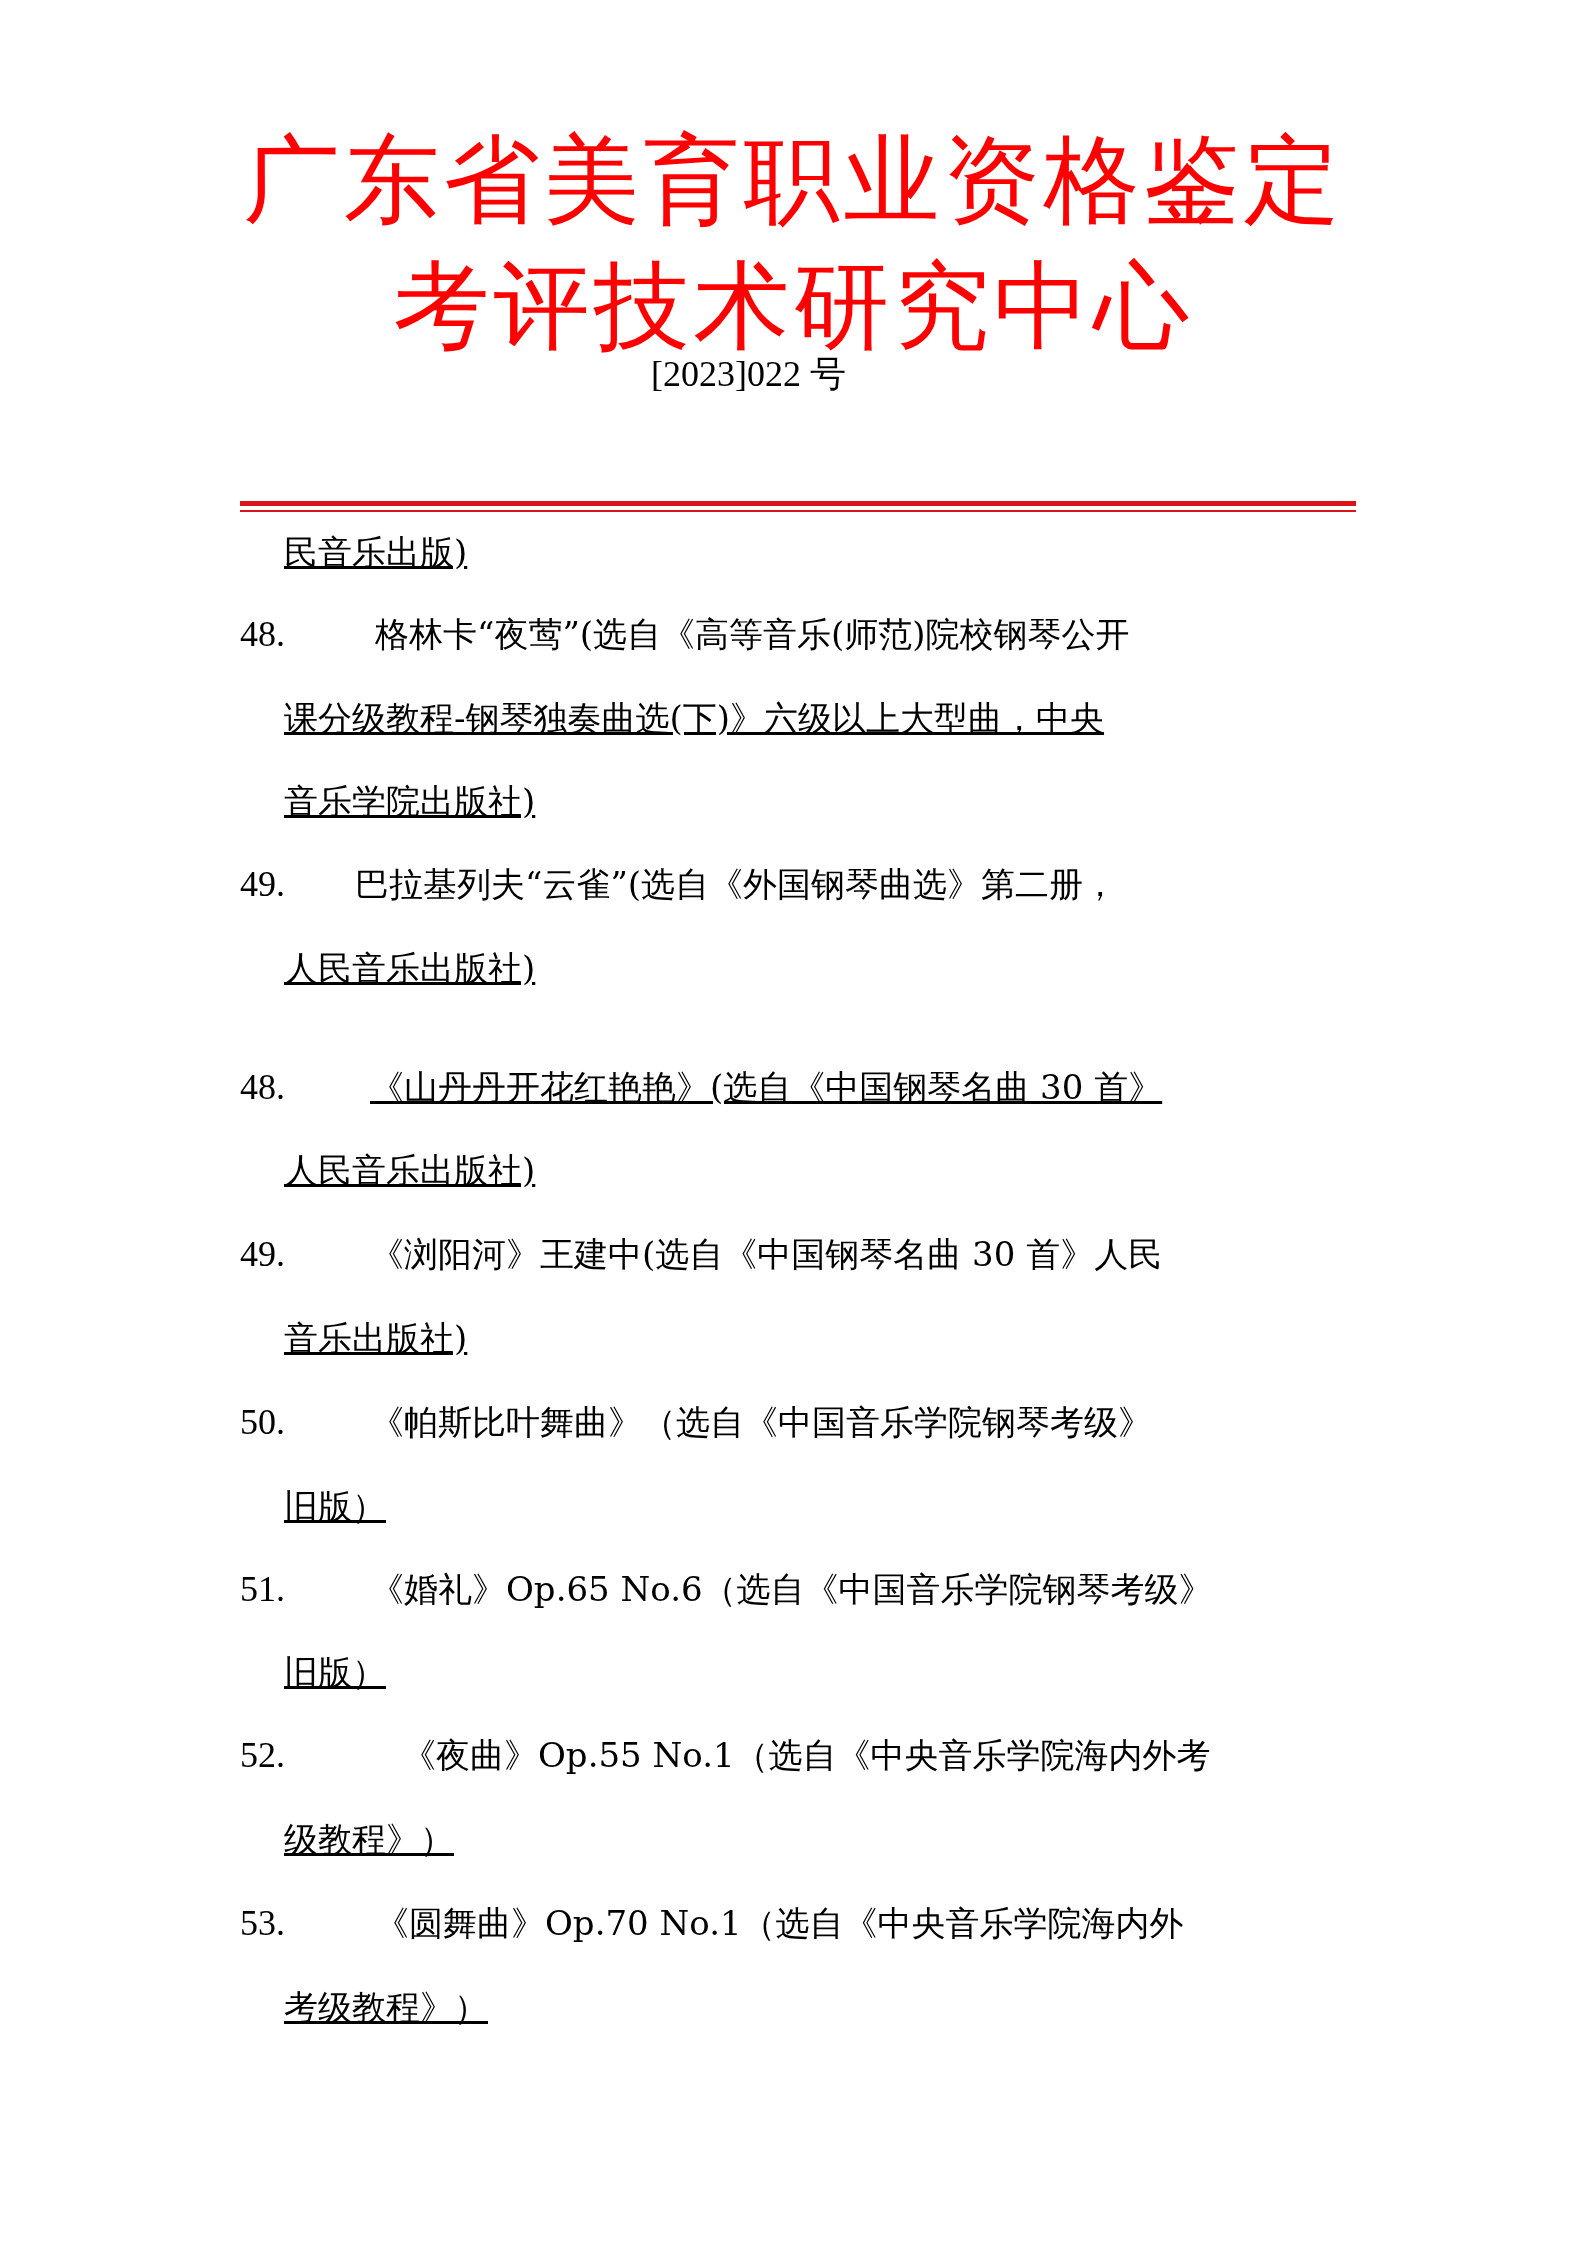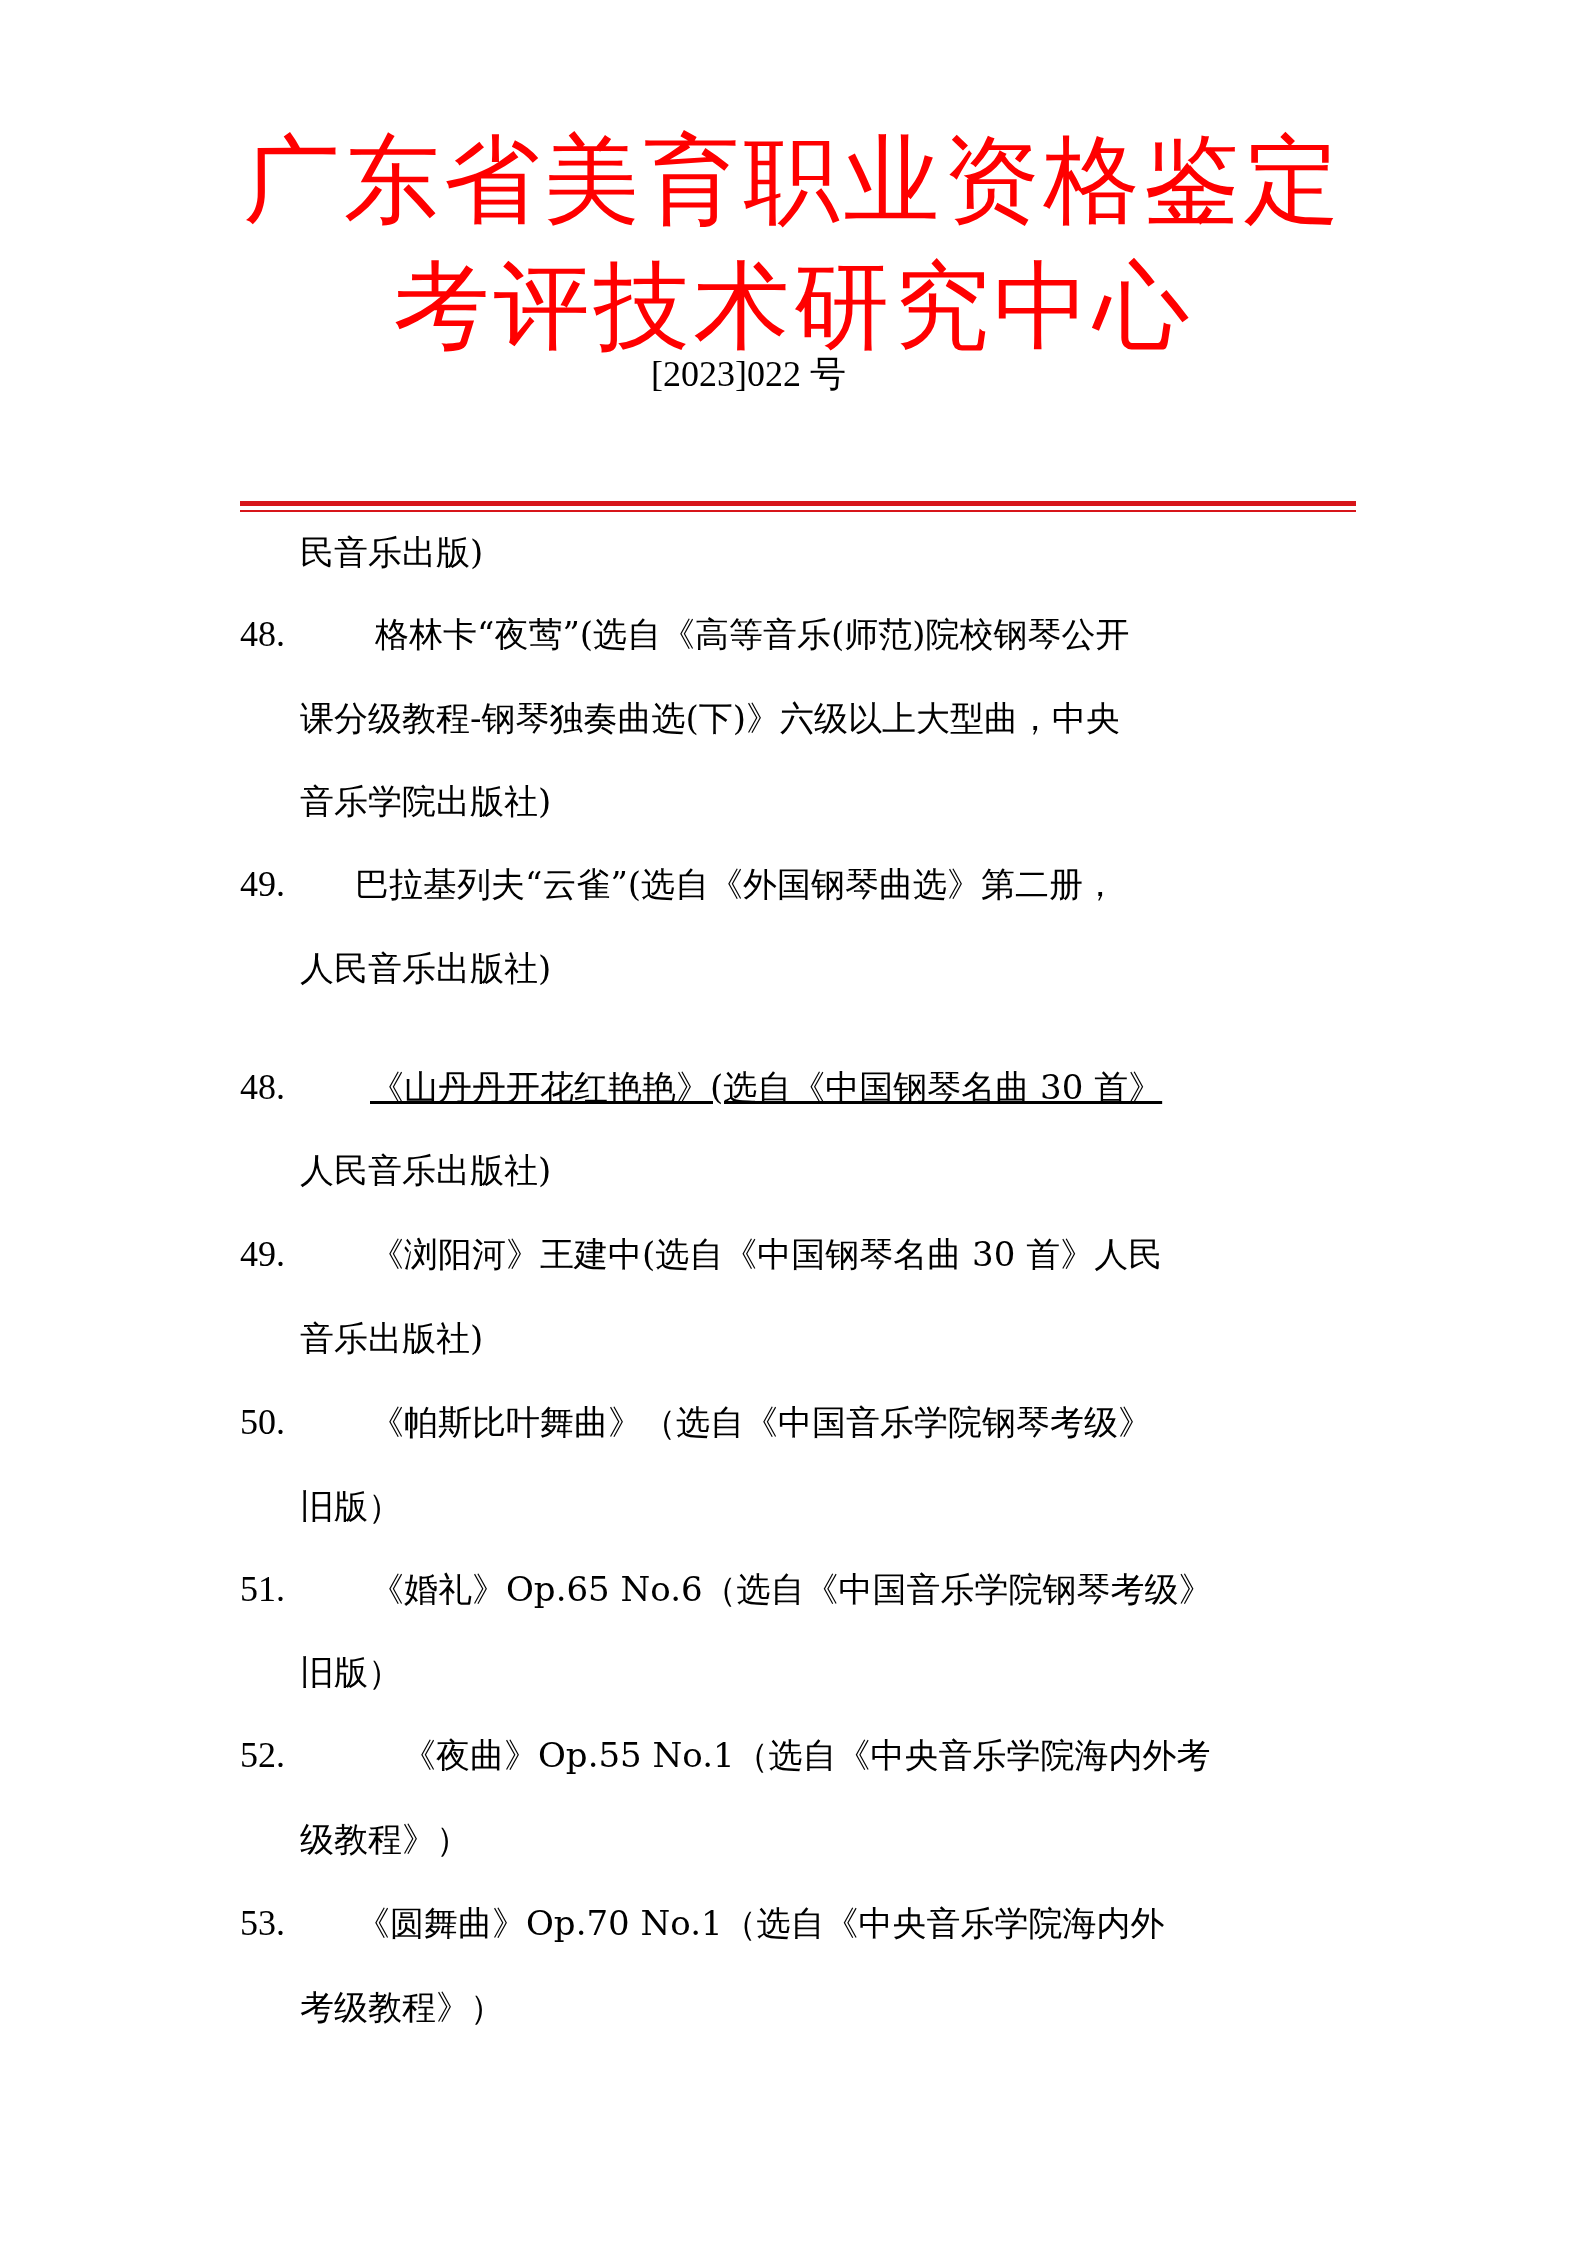--- a/index.html
+++ b/index.html
@@ -71,22 +71,23 @@
       width: 70px;
       font-family: "Liberation Serif", "DejaVu Serif", serif;
       font-size: 36px;
     }
     .text-first {
       position: absolute;
       white-space: nowrap;
     }
     .text-cont {
       position: absolute;
-      left: 60px;
+      left: 44px;
       white-space: nowrap;
+      text-decoration: underline;
     }
   </style>
 </head>
 <body>
 
 <div class="title-line l1">广东省美育职业资格鉴定</div>
 <div class="title-line l2">考评技术研究中心</div>
 <div class="doc-number">[2023]022 号</div>
 <div class="rule thick"></div>
 <div class="rule thin"></div>
@@ -151,19 +152,19 @@
   <div class="line" style="top:1203px;">
     <span class="num">52.</span>
     <span class="text-first" style="left:127px;margin-left:35px;">《夜曲》Op.55  No.1（选自《中央音乐学院海内外考</span>
   </div>
   <div class="line" style="top:1287px;">
     <span class="text-cont">级教程》）</span>
   </div>
 
   <div class="line" style="top:1371px;">
     <span class="num">53.</span>
-    <span class="text-first" style="left:116px;">《圆舞曲》Op.70  No.1（选自《中央音乐学院海内外</span>
+    <span class="text-first" style="left:135px;">《圆舞曲》Op.70  No.1（选自《中央音乐学院海内外</span>
   </div>
   <div class="line" style="top:1455px;">
     <span class="text-cont">考级教程》）</span>
   </div>
 
 </div>
 
 </body></html>

